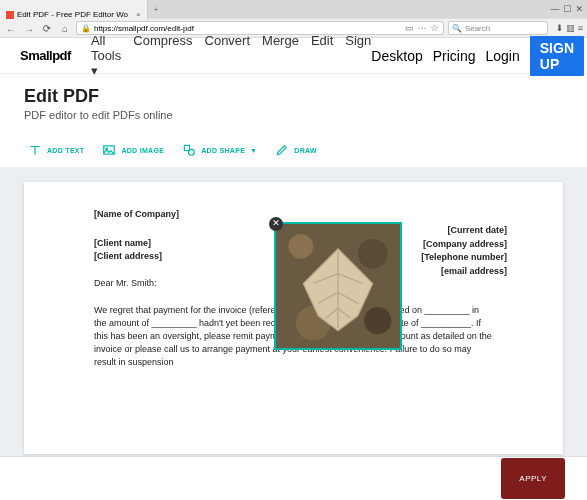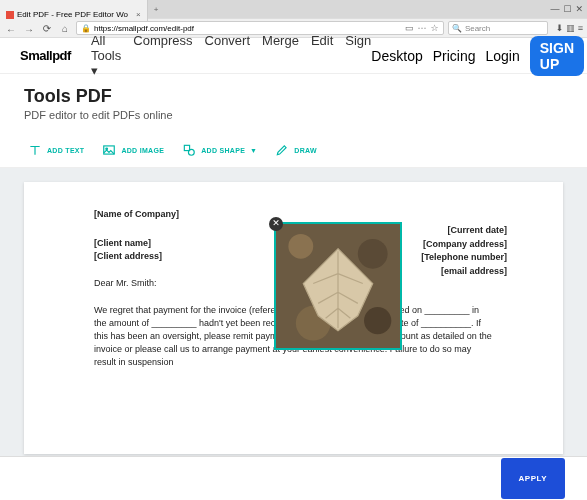--- a/index.html
+++ b/index.html
@@ -19,21 +19,21 @@
 .url-field .lock { color: #2a8a2a; margin-right: 3px; font-size: 8px; }
 .url-right { display: flex; gap: 4px; font-size: 9px; color: #666; margin-left: 4px; }
 .search-field { display: flex; align-items: center; background: #fff; border: 1px solid #ccc; border-radius: 2px; height: 14px; width: 100px; padding: 0 4px; font-size: 8px; color: #888; }
 .toolbar-icons { display: flex; gap: 3px; font-size: 9px; color: #555; padding-left:4px; }
 
 .app-header { display: flex; align-items: center; height: 36px; background: #fff; padding: 0 20px; border-bottom: 1px solid #eee; }
 .logo { font-weight: 900; font-size: 13px; letter-spacing: -0.5px; }
 .nav-links { display: flex; gap: 12px; margin-left: 20px; font-size: 13px; color: #333; }
 .nav-links span { cursor: pointer; }
 .header-right { margin-left: auto; display: flex; align-items: center; gap: 10px; font-size: 14px; }
-.signup-btn { background: #1a73e8; color: #fff; padding: 4px 10px; border-radius: 8px; font-weight: 600; }
+.signup-btn { background: #1a73e8; color: #fff; padding: 4px 10px; border-radius: 1px; font-weight: 600; }
 
 .page-title-area { padding: 12px 24px; background: #fff; }
 .page-title { font-size: 18px; font-weight: 700; color: #222; }
 .page-subtitle { font-size: 11px; color: #555; margin-top: 2px; }
 
 .toolbar { display: flex; align-items: center; gap: 18px; padding: 10px 28px; background: #fff; border-bottom: 1px solid #eee; }
 .tool-item { display: flex; align-items: center; gap: 5px; font-size: 7px; font-weight: 700; color: #00b8a9; letter-spacing: 0.3px; cursor: pointer; }
 .tool-icon { width: 14px; height: 14px; display: flex; align-items: center; justify-content: center; }
 .tool-icon svg { width: 14px; height: 14px; }
 .chev { font-size: 7px; color: #00b8a9; }
@@ -45,21 +45,21 @@
 .doc-client { font-weight: 700; }
 .doc-notice { font-weight: 700; margin-top: 30px; }
 .doc-salutation { margin-top: 14px; }
 .doc-body { margin-top: 14px; }
 
 .img-overlay { position: absolute; top: 40px; left: 250px; width: 128px; height: 128px; border: 2px solid #00b8a9; background: #a89070; }
 .img-overlay .close-handle { position: absolute; top: -7px; left: -7px; width: 14px; height: 14px; border-radius: 50%; background: #333; color: #fff; display: flex; align-items: center; justify-content: center; font-size: 9px; cursor: pointer; }
 .img-overlay .leaf-svg { width: 100%; height: 100%; display: block; }
 
 .bottom-bar { position: absolute; bottom: 0; left: 0; right: 0; height: 44px; background: #fff; border-top: 1px solid #ddd; display: flex; align-items: center; justify-content: flex-end; padding: 0 22px; }
-.apply-btn { background: #1d4ed8; color: #fff; font-size: 8px; font-weight: 700; letter-spacing: 0.5px; padding: 16px 18px; border-radius: 3px; cursor: pointer; }
+.apply-btn { background: #7f1d1d; color: #fff; font-size: 8px; font-weight: 400; letter-spacing: 0.5px; padding: 16px 18px; border-radius: 3px; cursor: pointer; }
 </style>
 </head>
 <body>
 
 <div class="browser-chrome">
   <div class="tab-bar">
     <div class="tab">
       <span class="favicon"></span>
       <span>Edit PDF - Free PDF Editor Wo</span>
       <span class="close">×</span>
@@ -109,21 +109,21 @@
   </div>
   <div class="header-right">
     <span>Desktop</span>
     <span>Pricing</span>
     <span>Login</span>
     <span class="signup-btn">SIGN UP</span>
   </div>
 </div>
 
 <div class="page-title-area">
-  <div class="page-title">Tools PDF</div>
+  <div class="page-title">Edit PDF</div>
   <div class="page-subtitle">PDF editor to edit PDFs online</div>
 </div>
 
 <div class="toolbar">
   <div class="tool-item">
     <span class="tool-icon">
         <svg viewBox="0 0 24 24" fill="none" stroke="#00b8a9" stroke-width="2">
           <path d="M4 6h16M12 6v14"></path>
         </svg>
       </span>

